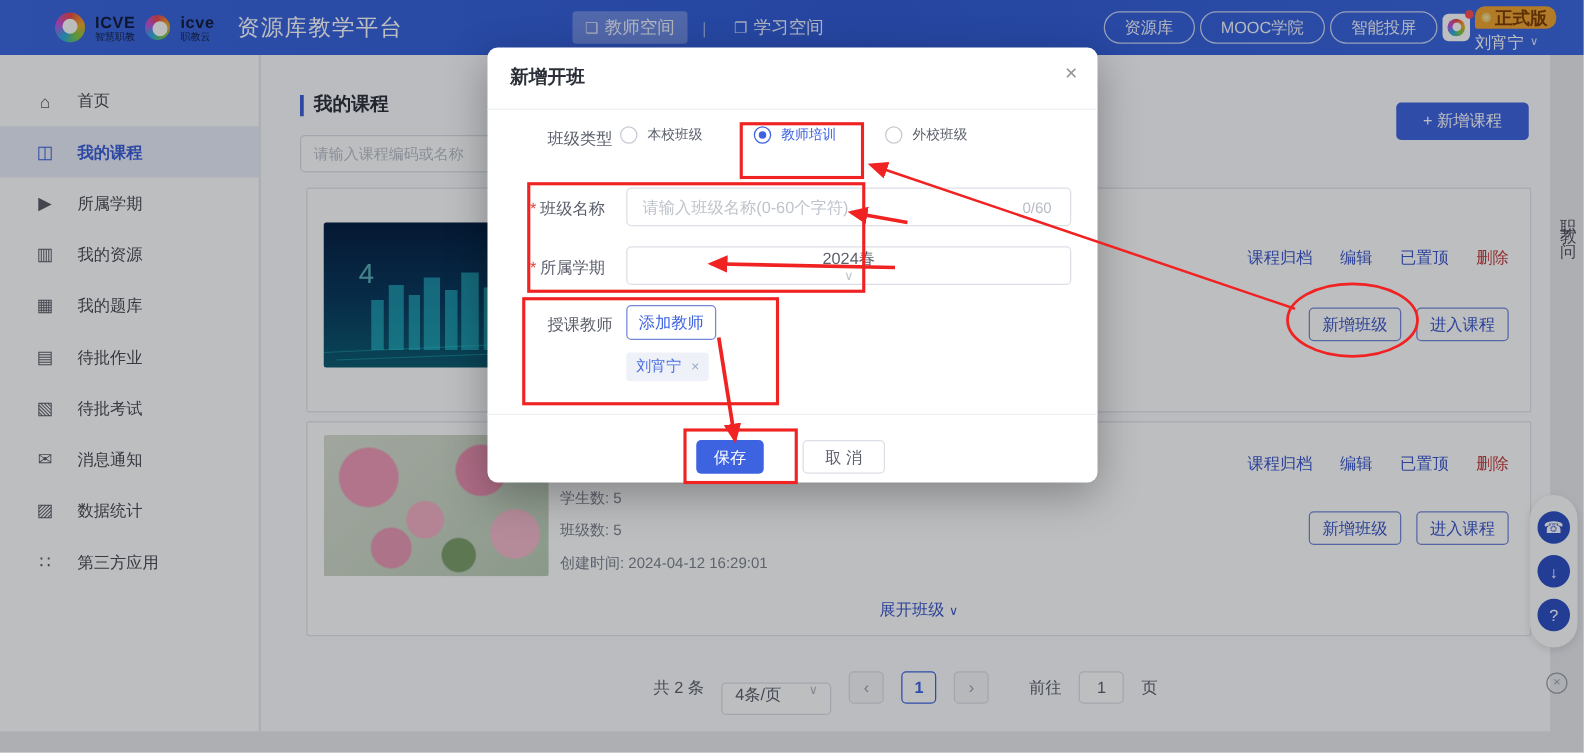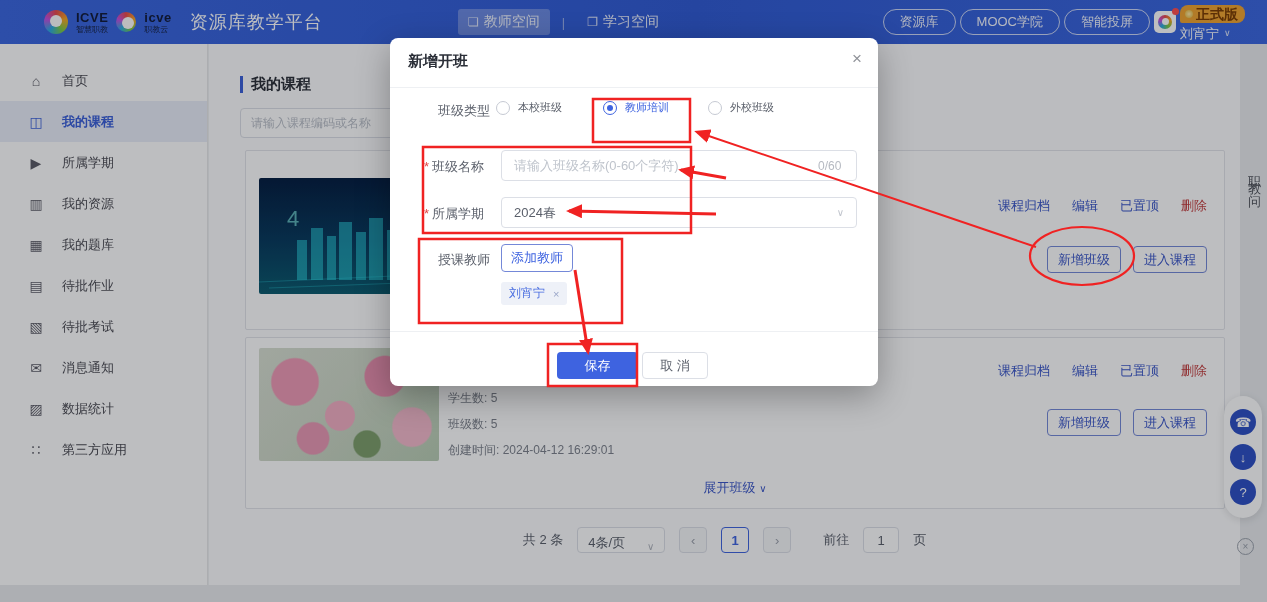--- a/index.html
+++ b/index.html
@@ -59,21 +59,21 @@
     background:radial-gradient(circle at 20% 30%,#ef9ab5 0 14%,transparent 15%),radial-gradient(circle at 45% 60%,#f3aec3 0 12%,transparent 13%),radial-gradient(circle at 70% 25%,#ea8fae 0 13%,transparent 14%),radial-gradient(circle at 85% 70%,#f5b9cb 0 11%,transparent 12%),radial-gradient(circle at 30% 80%,#e998b4 0 10%,transparent 11%),radial-gradient(circle at 60% 85%,#7d9e6a 0 9%,transparent 10%),linear-gradient(135deg,#d8dfd2,#cfd8c8 40%,#b9cdb4); }
   .links { position:absolute; right:17px; display:flex; gap:22px; font-size:13px; }
   .links span { color:#3a56c8; cursor:pointer; }
   .links span.danger { color:#c23a3a; }
   .rowbtns { position:absolute; right:17px; display:flex; gap:12px; }
   .btn-outline { border:1px solid #7488d8; color:#3a56c8; background:#fff; border-radius:4px; font-size:13px; width:74px; height:27px; cursor:pointer; }
   .stats { position:absolute; left:202px; top:52px; display:flex; flex-direction:column; gap:9px; font-size:12px; color:#7d828c; }
   .expand { position:absolute; left:0; right:0; top:141px; text-align:center; font-size:13px; color:#3a56c8; cursor:pointer; }
   .expand .chev { font-size:10px; }
   .pagebar { left:0; top:483px; width:1031px; display:flex; align-items:center; justify-content:center; gap:14px; font-size:13px; color:#5a5f6a; }
-  .psel { width:88px; height:26px; border:1px solid #dcdfe6; border-radius:4px; background:#fff; display:flex; align-items:flex-end; justify-content:space-between; padding:0 10px; cursor:pointer; color:#5a5f6a; }
+  .psel { width:88px; height:26px; border:1px solid #dcdfe6; border-radius:4px; background:#fff; display:flex; align-items:flex-start; justify-content:space-between; padding:0 10px; cursor:pointer; color:#5a5f6a;margin-top:19px; }
   .psel .chev { color:#b0b4bc; font-size:10px; }
   .pbtn { width:28px; height:26px; border:1px solid #dcdfe6; border-radius:4px; background:#f6f7f9; color:#9aa0aa; display:flex; align-items:center; justify-content:center; cursor:pointer; font-size:13px; }
   .pbtn.cur { background:#fff; border-color:#3e63e0; color:#3e63e0; font-weight:bold; }
   .goto-in { width:36px; height:26px; border:1px solid #dcdfe6; border-radius:4px; text-align:center; font-size:13px; color:#5a5f6a; outline:none; }
 
   
   .vtab { left:1245px; top:166px; writing-mode:vertical-rl; letter-spacing:6px; font-size:13px; color:#4e5159; z-index:6; cursor:pointer; }
   .floatpill { left:1224px; top:396px; width:38px; height:122px; background:#fff; border-radius:19px; box-shadow:0 2px 8px rgba(0,0,0,.12); z-index:6; display:flex; flex-direction:column; align-items:center; justify-content:center; gap:9px; }
   .fbtn { width:26px; height:26px; border-radius:50%; background:#2d4fc4; color:#fff; font-size:13px; display:flex; align-items:center; justify-content:center; cursor:pointer; }
   .fclose { left:1237px; top:538px; width:17px; height:17px; border:1px solid #9aa0aa; border-radius:50%; color:#9aa0aa; font-size:10px; display:flex; align-items:center; justify-content:center; z-index:6; cursor:pointer; }
@@ -90,26 +90,26 @@
   .m-label { position:absolute; font-size:13px; color:#5a5f6a; }
   .req { color:#e04646; margin-right:3px; }
   .radio-opt { position:absolute; top:62px; display:flex; align-items:center; gap:8px; font-size:11px; color:#5a5f6a; cursor:pointer; }
   .rc { width:14px; height:14px; border:1px solid #c6cad3; border-radius:50%; background:#fff; position:relative; }
   .radio-opt.checked .rc { border-color:#3e63e0; }
   .radio-opt.checked .rc::after { content:""; position:absolute; left:3px; top:3px; width:6px; height:6px; border-radius:50%; background:#3e63e0; }
   .radio-opt.checked { color:#3e63e0; }
   .m-input { position:absolute; left:111px; width:356px; height:31px; border:1px solid #dcdfe6; border-radius:4px; font-size:13px; color:#5a5f6a; padding:0 42px 0 12px; outline:none; background:#fff; }
   .m-input::placeholder { color:#bfc4cc; }
   .counter { position:absolute; left:428px; font-size:12px; color:#b6bac2; }
-  .m-select { position:absolute; left:111px; width:356px; height:31px; border:1px solid #dcdfe6; border-radius:4px; font-size:13px; color:#5a5f6a; display:flex; align-items:center; justify-content:space-between; padding:0 12px; cursor:pointer; background:#fff; }
+  .m-select { position:absolute; left:111px; width:356px; height:31px; border:1px solid #dcdfe6; border-radius:4px; font-size:13px; color:#5a5f6a; display:flex; align-items:center; justify-content:space-between; padding:0 12px; cursor:pointer; background:#fff;flex-direction:column; }
   .m-select .chev { color:#c0c4cc; font-size:10px; }
   .add-teacher { position:absolute; left:111px; top:206px; width:72px; height:28px; background:#fff; border:1px solid #7488d8; color:#3e63e0; border-radius:4px; font-size:13px; cursor:pointer; }
   .tag { position:absolute; left:111px; top:244px; height:23px; background:#eef1f8; border-radius:3px; display:flex; align-items:center; gap:8px; padding:0 8px; font-size:12px; color:#4a6ee0; }
   .tag .tx { color:#9aa6c8; cursor:pointer; font-size:11px; }
-  .m-save { position:absolute; left:167px; top:314px; width:81px; height:27px; }
+  .m-save { position:absolute; left:167px; top:314px; width:54px; height:27px; }
   .m-cancel { position:absolute; left:252px; top:314px; width:66px; height:27px; background:#fff; border:1px solid #dcdfe6; border-radius:4px; color:#5a5f6a; font-size:13px; cursor:pointer; }
 
   .anno { left:0; top:0; z-index:70; pointer-events:none; }
 </style>
 </head>
 <body>
 
 <div class="abs hdr">
   <div class="logo-wrap">
     <span class="swirl"></span>
@@ -195,20 +195,21 @@
     </div>
   <div class="side-item">
       <span class="ico">∷</span>
       <span>第三方应用</span>
     </div>
 </div>
 
 <div class="abs main">
   <div class="abs sec-title">我的课程</div>
   <input class="abs search" placeholder="请输入课程编码或名称" style="">
+  <button class="abs btn-primary add-course">+ 新增课程</button>
 
   <div class="abs card card1">
     <div class="thumb thumb1">
       <span class="n4">4</span>
       <svg width="180" height="116" style="position:absolute;left:0;top:0">
         <g fill="#2bd4e0" opacity="0.55">
           <rect x="38" y="62" width="10" height="40"></rect>
             <rect x="52" y="50" width="12" height="52"></rect>
           <rect x="68" y="58" width="9" height="44"></rect>
             <rect x="80" y="44" width="13" height="58"></rect>

